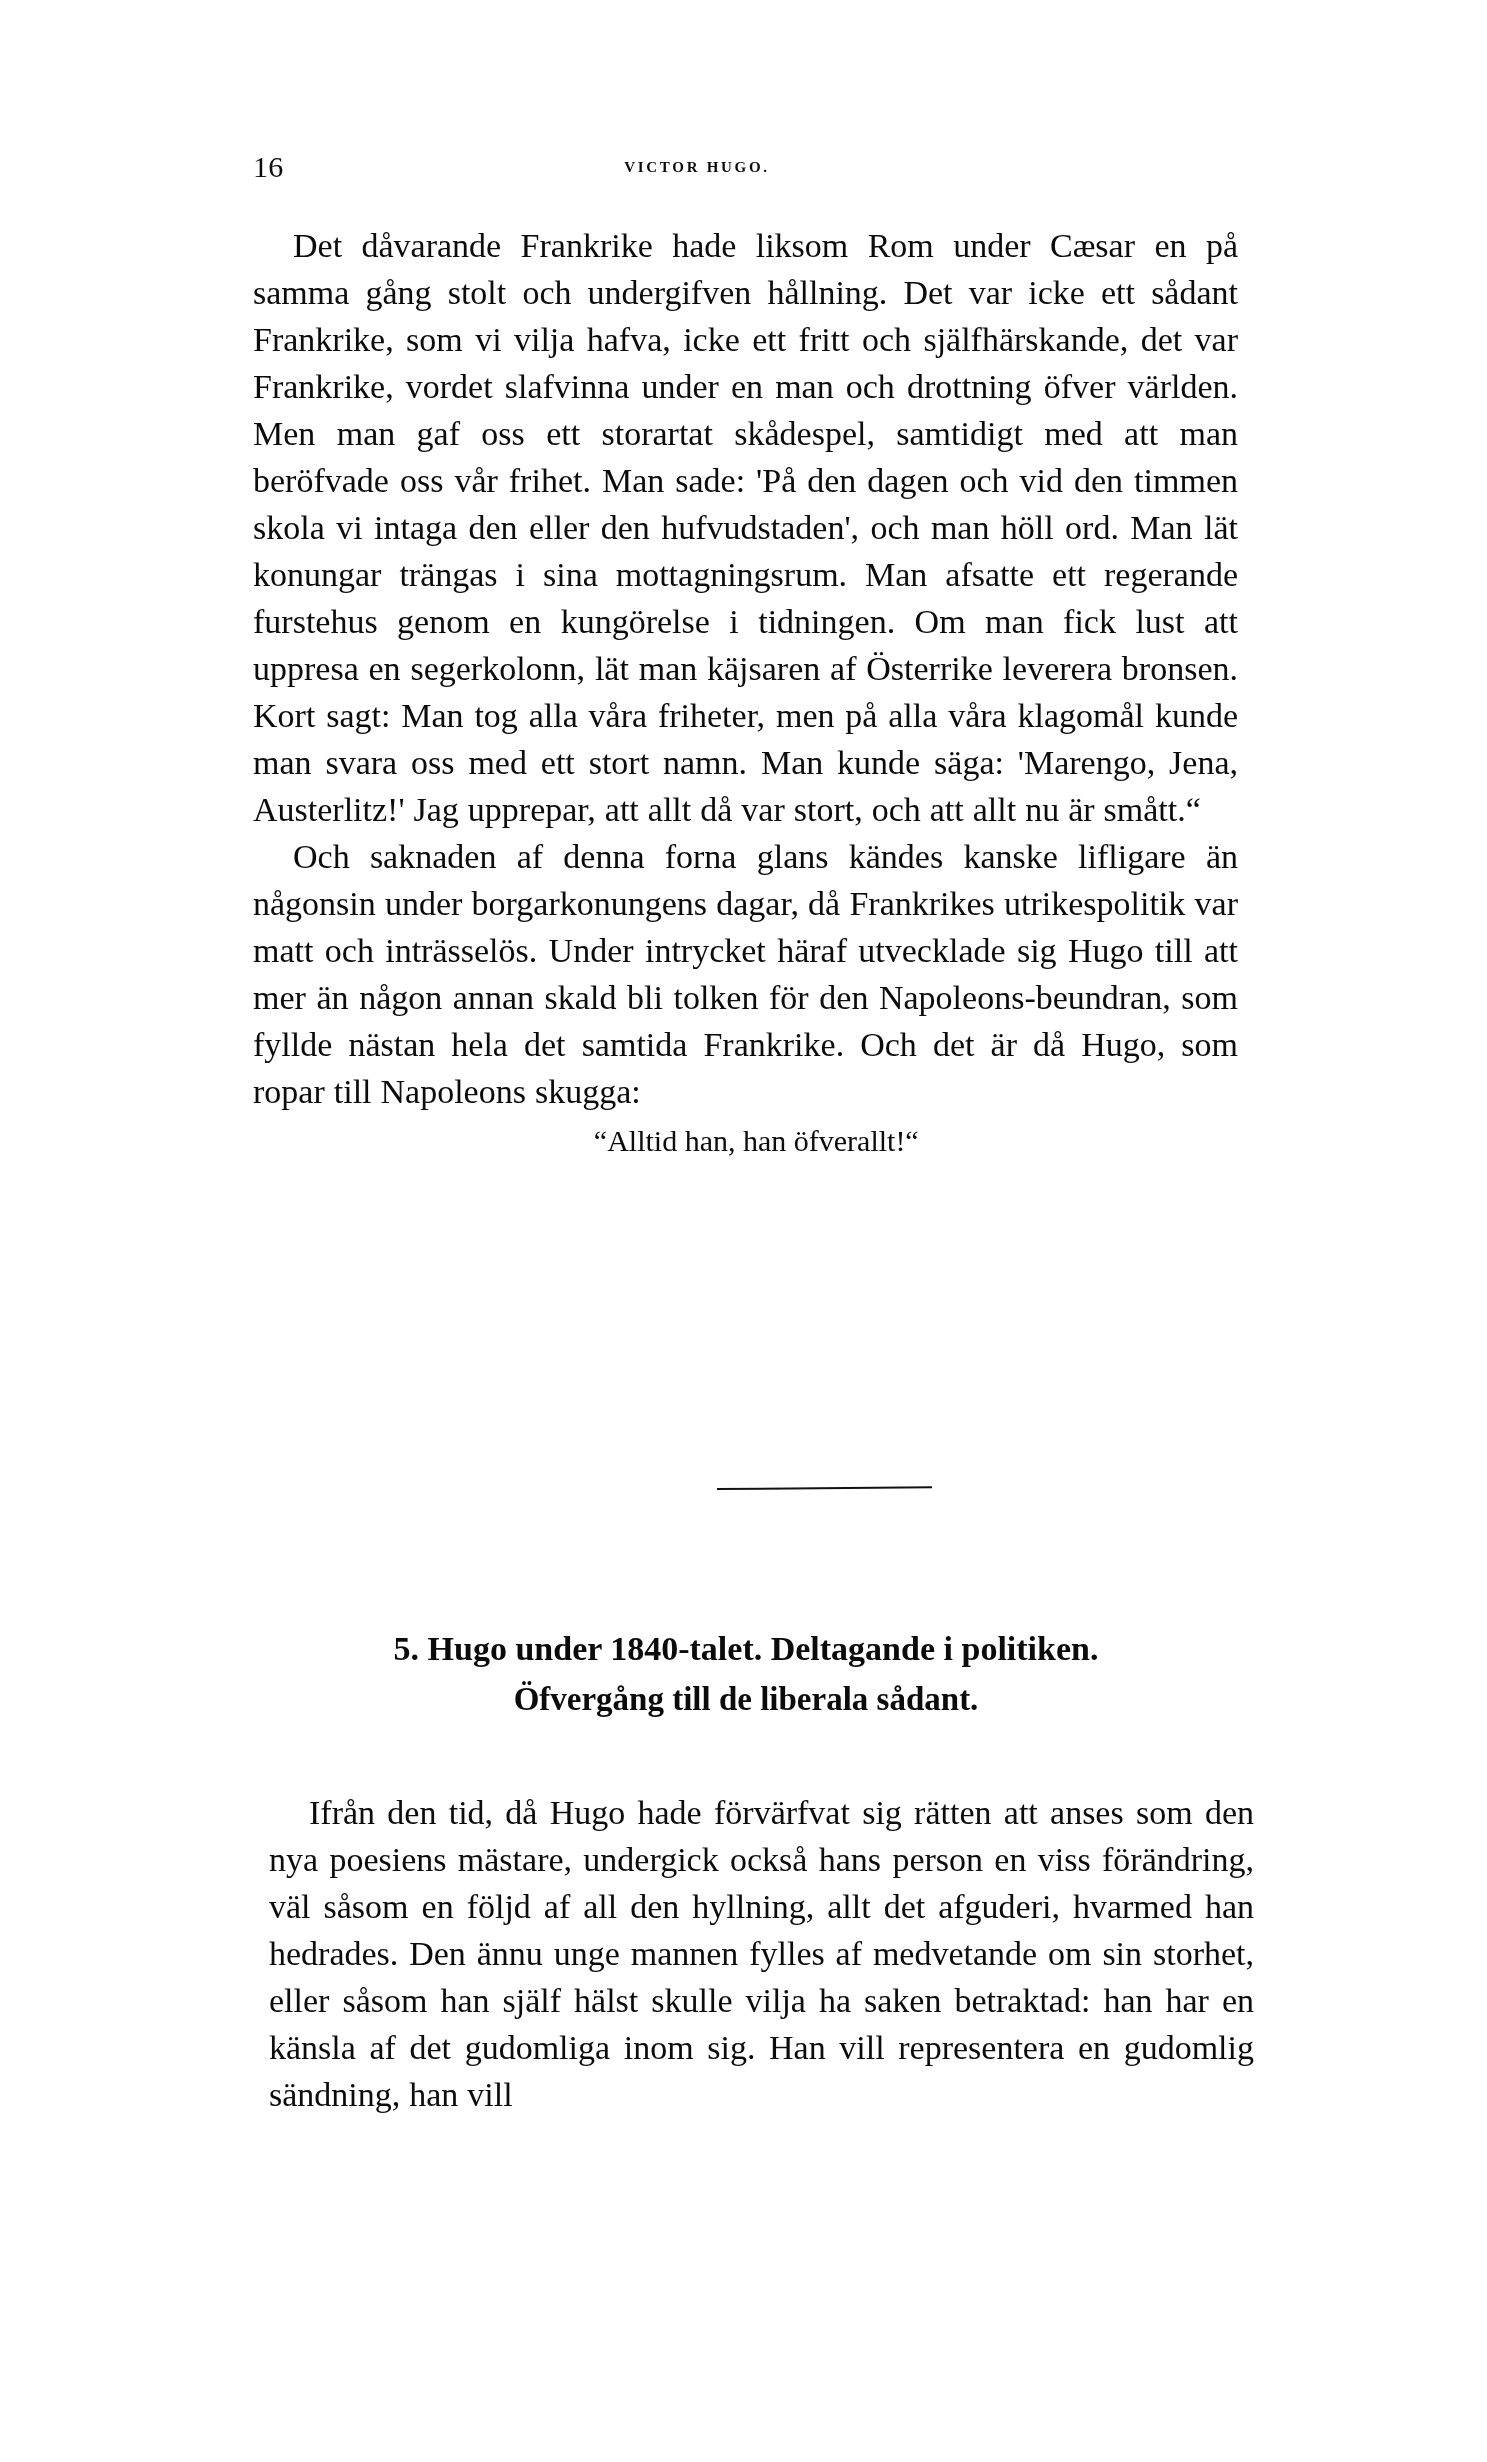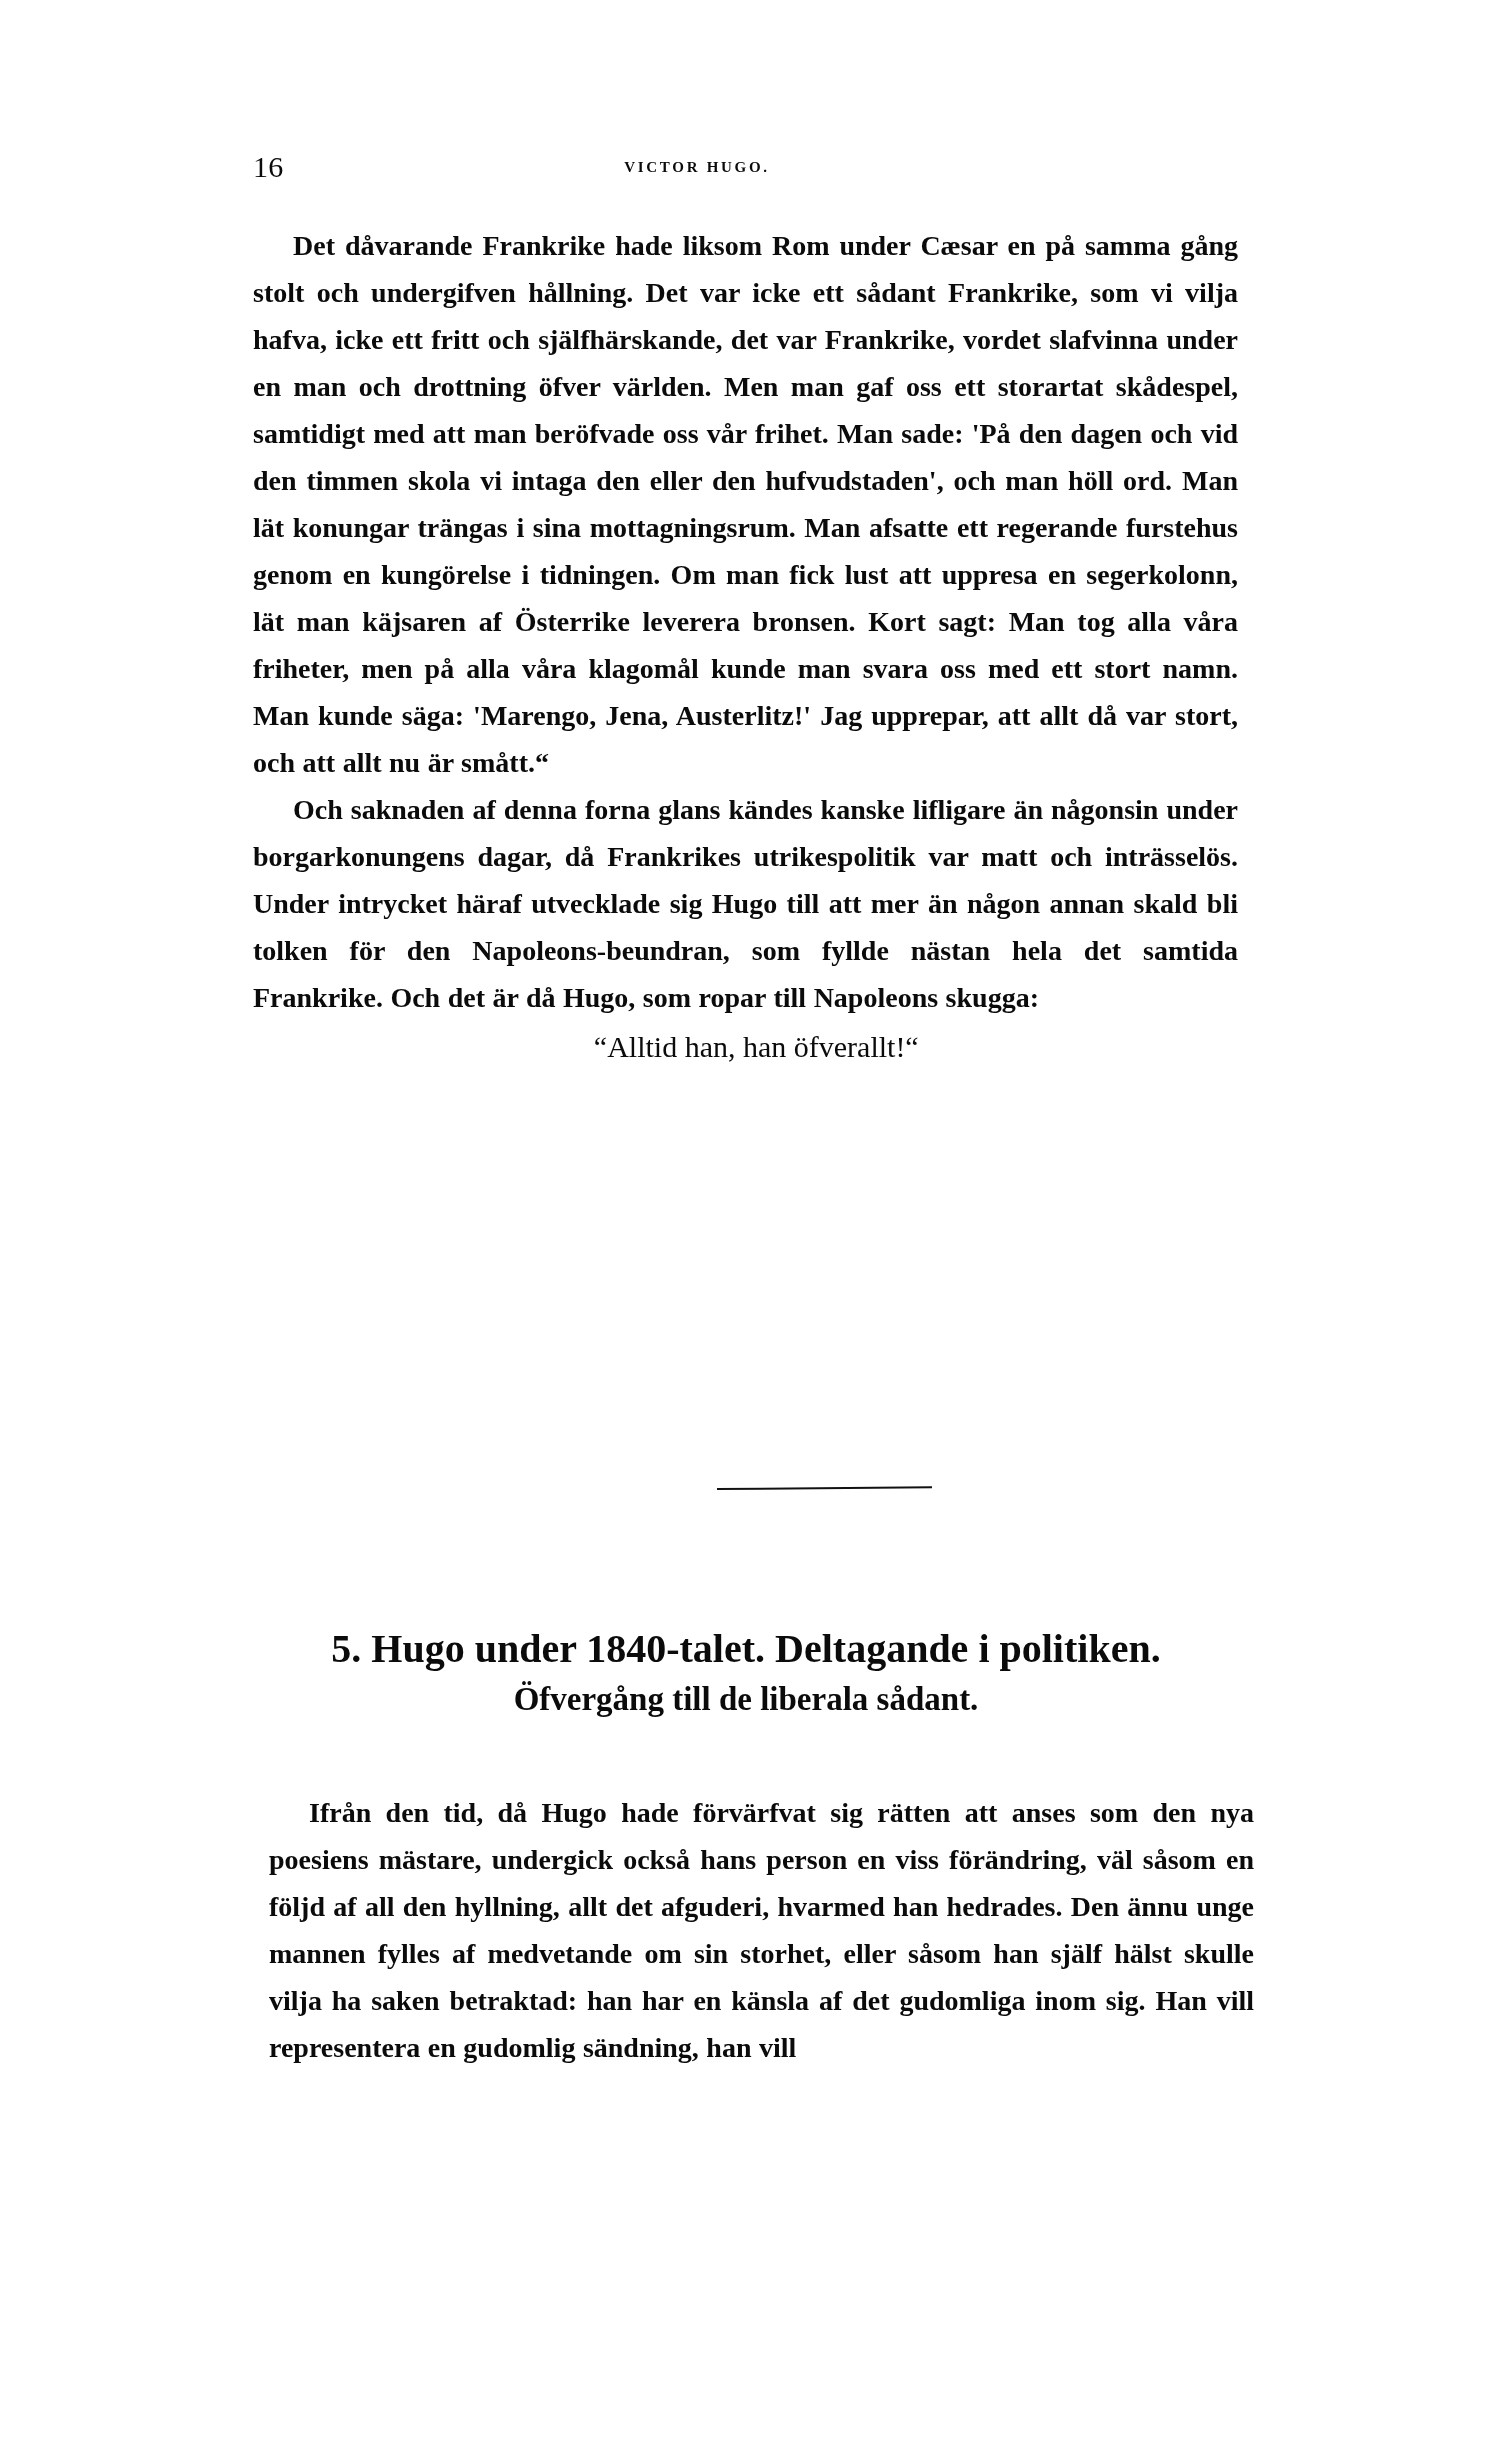--- a/index.html
+++ b/index.html
@@ -56,27 +56,27 @@
   
   .textblock {
     position: absolute;
     left: 253px;
     top: 218px;
     width: 985px;
   }
 
   p.body {
     margin: 0;
-    font-size: 28px;
+    font-size: 34px;
     line-height: 47px;
     text-align: justify;
     text-align-last: left;
     word-spacing: 0.5px;
     hyphens: none;
-    font-weight: 700;
+    font-weight: 400;
   }
 
   p.body.indent {
     text-indent: 40px;
   }
 
   .verse {
     margin: 0;
     font-size: 30px;
     line-height: 47px;
@@ -113,21 +113,21 @@
   .section-heading {
     position: absolute;
     left: 205px;
     top: 1620px;
     width: 1082px;
     text-align: center;
   }
 
   .section-heading .h-line {
     display: block;
-    font-size: 40px;
+    font-size: 34px;
     line-height: 50px;
     font-weight: 600;
     letter-spacing: 0px;
     white-space: nowrap;
   }
 
   .section-heading .h-line.l2 {
     font-size: 33px;
   }
 

